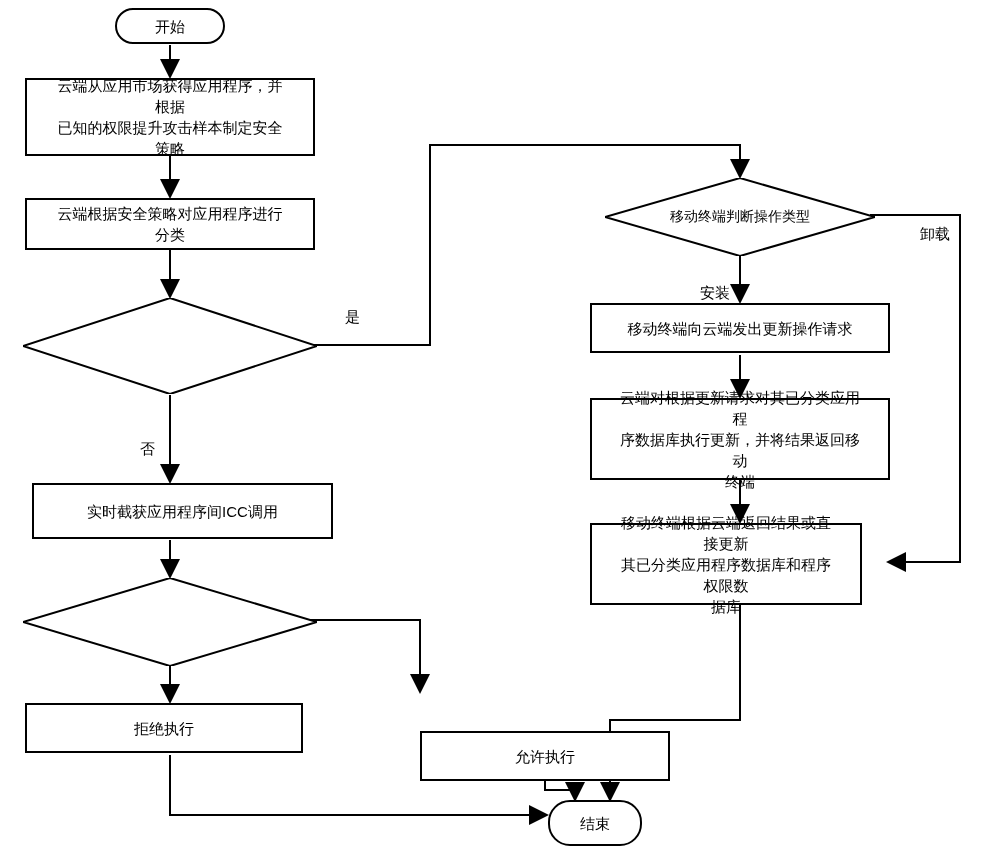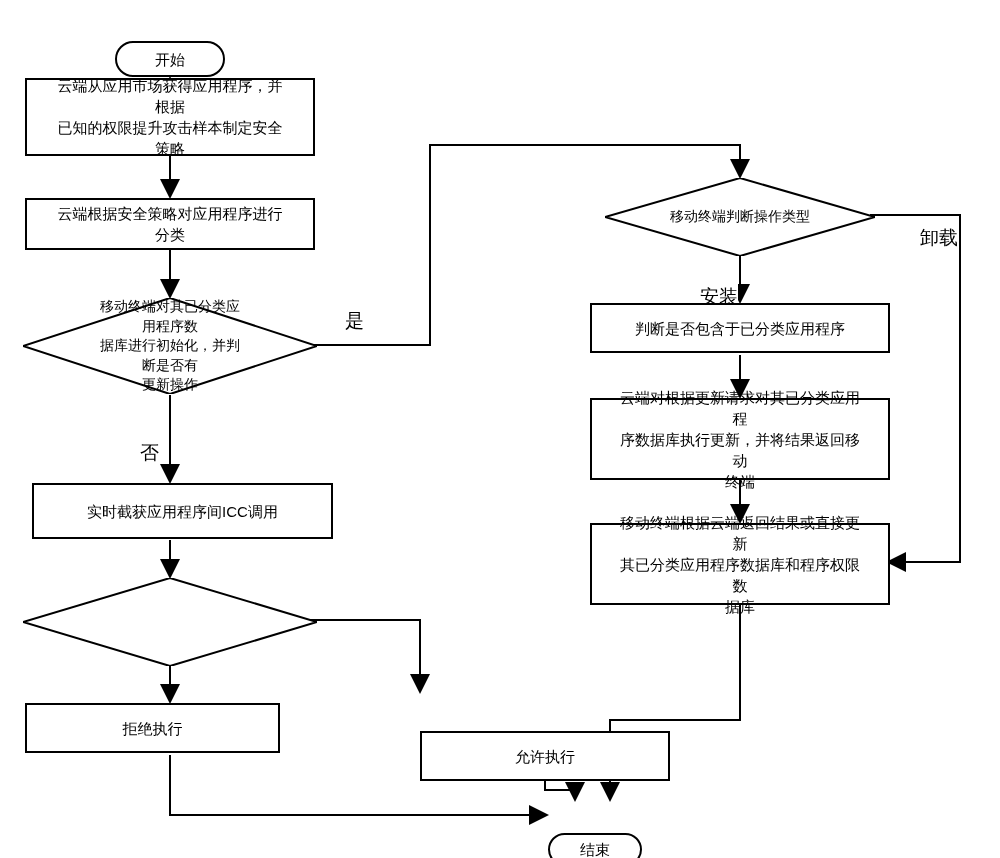--- a/index.html
+++ b/index.html
@@ -20,38 +20,37 @@
     align-items: center;
     justify-content: center;
     text-align: center;
     padding: 6px 28px;
     font-size: 15px;
     line-height: 1.4;
   }
   .rounded {
     border-radius: 22px;
     padding: 6px 30px;
-    margin-top: 33px;
   }
   .diamond {
     position: absolute;
   }
   .diamond svg { display: block; }
   .diamond .dlabel {
     position: absolute;
     left: 50%; top: 50%;
     transform: translate(-50%, -50%);
     text-align: center;
     font-size: 15px;
     line-height: 1.4;
     white-space: nowrap;
   }
   .label {
     position: absolute;
-    font-size: 19px;
+    font-size: 15px;
     background: #fff;
   }
   svg.arrows {
     position: absolute;
     left: 0; top: 0;
     width: 1000px;
     height: 858px;
     pointer-events: none;
   }
 </style>
@@ -106,67 +105,64 @@
 </div>
 
 <div class="box" style="left:25px; top:198px; width:290px; height:52px;justify-content:flex-end;">
   <span>云端根据安全策略对应用程序进行分类</span>
 </div>
 
 <div class="diamond" style="left:23px; top:298px; width:294px; height:96px;">
   <svg width="294" height="96">
       <polygon points="147,0 294,48 147,96 0,48" fill="#fff" stroke="#000" stroke-width="2"></polygon>
     </svg>
-  <div class="dlabel" style="white-space:pre-line; font-size:14px;">移动终端对其已分类应用程序数
-据库进行初始化，并判断是否有
-更新操作</div>
 </div>
 
 <div class="label" style="left:345px; top:308px;">是</div>
 <div class="label" style="left:140px; top:440px;">否</div>
 
 <div class="box" style="left:32px; top:483px; width:301px; height:56px;">
   <span>实时截获应用程序间ICC调用</span>
 </div>
 
 <div class="diamond" style="left:23px; top:578px; width:294px; height:88px;">
   <svg width="294" height="88">
       <polygon points="147,0 294,44 147,88 0,44" fill="#fff" stroke="#000" stroke-width="2"></polygon>
     </svg>
 </div>
 
-<div class="box" style="left:25px; top:703px; width:255px; height:50px;">
+<div class="box" style="left:25px; top:703px; width:278px; height:50px;">
   <span>拒绝执行</span>
 </div>
 
 <div class="diamond" style="left:605px; top:178px; width:270px; height:78px;">
   <svg width="270" height="78">
       <polygon points="135,0 270,39 135,78 0,39" fill="#fff" stroke="#000" stroke-width="2"></polygon>
     </svg>
   <div class="dlabel" style="font-size:14px;text-align:center;">移动终端判断操作类型</div>
 </div>
 
 <div class="label" style="left:700px; top:284px;">安装</div>
 <div class="label" style="left:920px; top:225px;">卸载</div>
 
 <div class="box" style="left:590px; top:303px; width:300px; height:50px;">
-  <span>判断是否包含于已分类应用程序</span>
+  <span>移动终端向云端发出更新操作请求</span>
 </div>
 
 <div class="box" style="left:590px; top:398px; width:300px; height:82px;">
   <span style="white-space:pre-line;">云端对根据更新请求对其已分类应用程
 序数据库执行更新，并将结果返回移动
 终端</span>
 </div>
 
-<div class="box" style="left:590px; top:523px; width:300px; height:82px;">
+<div class="box" style="left:590px; top:523px; width:272px; height:82px;">
   <span style="white-space:pre-line;">移动终端根据云端返回结果或直接更新
 其已分类应用程序数据库和程序权限数
 据库</span>
 </div>
 
 <div class="box" style="left:420px; top:731px; width:250px; height:50px;">
   <span>允许执行</span>
 </div>
 
-<div class="box rounded" style="left:548px; top:800px; width:94px; height:33px;">
+<div class="box rounded" style="left:548px; top:800px; width:94px; height:46px;">
   <span>结束</span>
 </div>
 
 </body></html>

